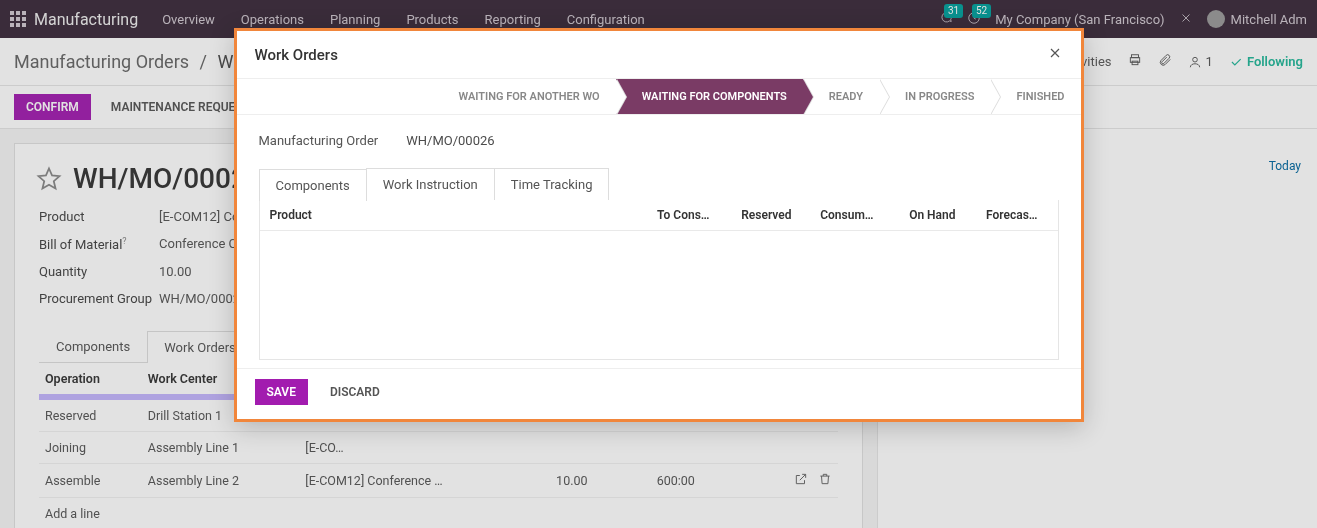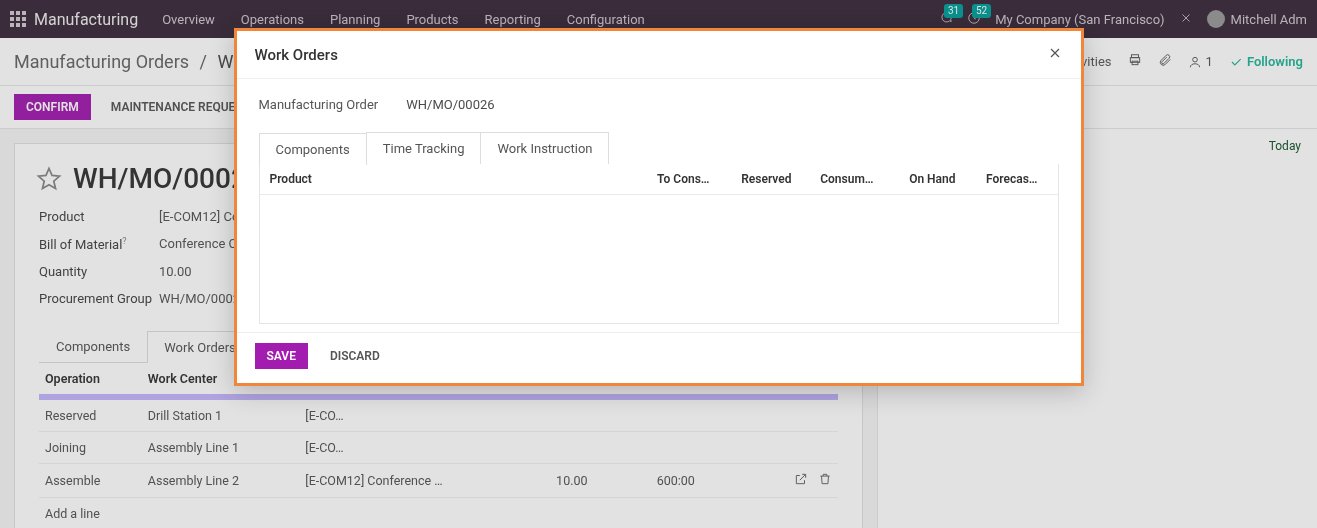--- a/index.html
+++ b/index.html
@@ -55,21 +55,21 @@
 
   
   table.wo { width:100%; border-collapse: collapse; font-size: 12.5px; margin-top: 0;}
   table.wo th { text-align:left; font-weight:600; padding: 8px 6px; border-bottom:6px solid #c4b5fd; color:#333;}
   table.wo td { padding: 8px 6px; border-bottom:1px solid #f0f0f0; color:#555;}
   table.wo .num { text-align:right; }
   table.wo tfoot td { font-weight:600; background:#fcfcfc; border-top:1px solid #ddd;}
   .row-actions { display:flex; gap:10px; justify-content:flex-end; }
   .row-actions svg { width:14px; height:14px; stroke:#666; }
   .add-line { color:#666; cursor:pointer;}
-  .today-txt { font-size:12px; color:#14532d; text-align:right; margin-top:0;}
+  .today-txt { font-size:12px; color:#0369a1; text-align:right; margin-top:20px;}
 
   
   .overlay { position:absolute; inset:0; background:rgba(60,60,60,0.15); display:flex; align-items:flex-start; justify-content:center; z-index: 50; }
   .modal { background:#fff; border:3px solid #f1863b; width: 850px; margin-top: 28px; box-shadow: 0 6px 24px rgba(0,0,0,0.2); display:flex; flex-direction:column; }
   .modal-hd { padding: 14px 18px; display:flex; align-items:center; border-bottom:1px solid #eee;}
   .modal-hd h3 { font-size: 15px; font-weight:500; color:#333;}
   .modal-hd .close { margin-left:auto; cursor:pointer; }
   .modal-hd .close svg { width:16px; height:16px; stroke:#555; }
 
   
@@ -296,29 +296,36 @@
 <div class="overlay">
   <div class="modal">
     <div class="modal-hd">
       <h3>Work Orders</h3>
       <span class="close">
         <svg viewBox="0 0 24 24" fill="none" stroke-width="1.8">
             <path d="M6 6l12 12M6 18L18 6"></path>
           </svg>
       </span>
     </div>
+    <div class="stages">
+      <div class="stage">WAITING FOR ANOTHER WO</div>
+      <div class="stage active">WAITING FOR COMPONENTS</div>
+      <div class="stage">READY</div>
+      <div class="stage">IN PROGRESS</div>
+      <div class="stage">FINISHED</div>
+    </div>
     <div class="modal-body">
       <div class="mo-row">
         <label>Manufacturing Order</label>
         <div>WH/MO/00026</div>
       </div>
       <div class="modal-tabs">
         <div class="tab active">Components</div>
+        <div class="tab">Work Instruction</div>
         <div class="tab">Time Tracking</div>
-        <div class="tab">Work Instruction</div>
       </div>
       <div class="modal-table">
         <div class="hdr">
           <div class="col-prod">Product</div>
           <div class="col-sm">To Cons…</div>
           <div class="col-sm">Reserved</div>
           <div class="col-sm">Consum…</div>
           <div class="col-sm">On Hand</div>
           <div class="col-sm">Forecas…</div>
         </div>

